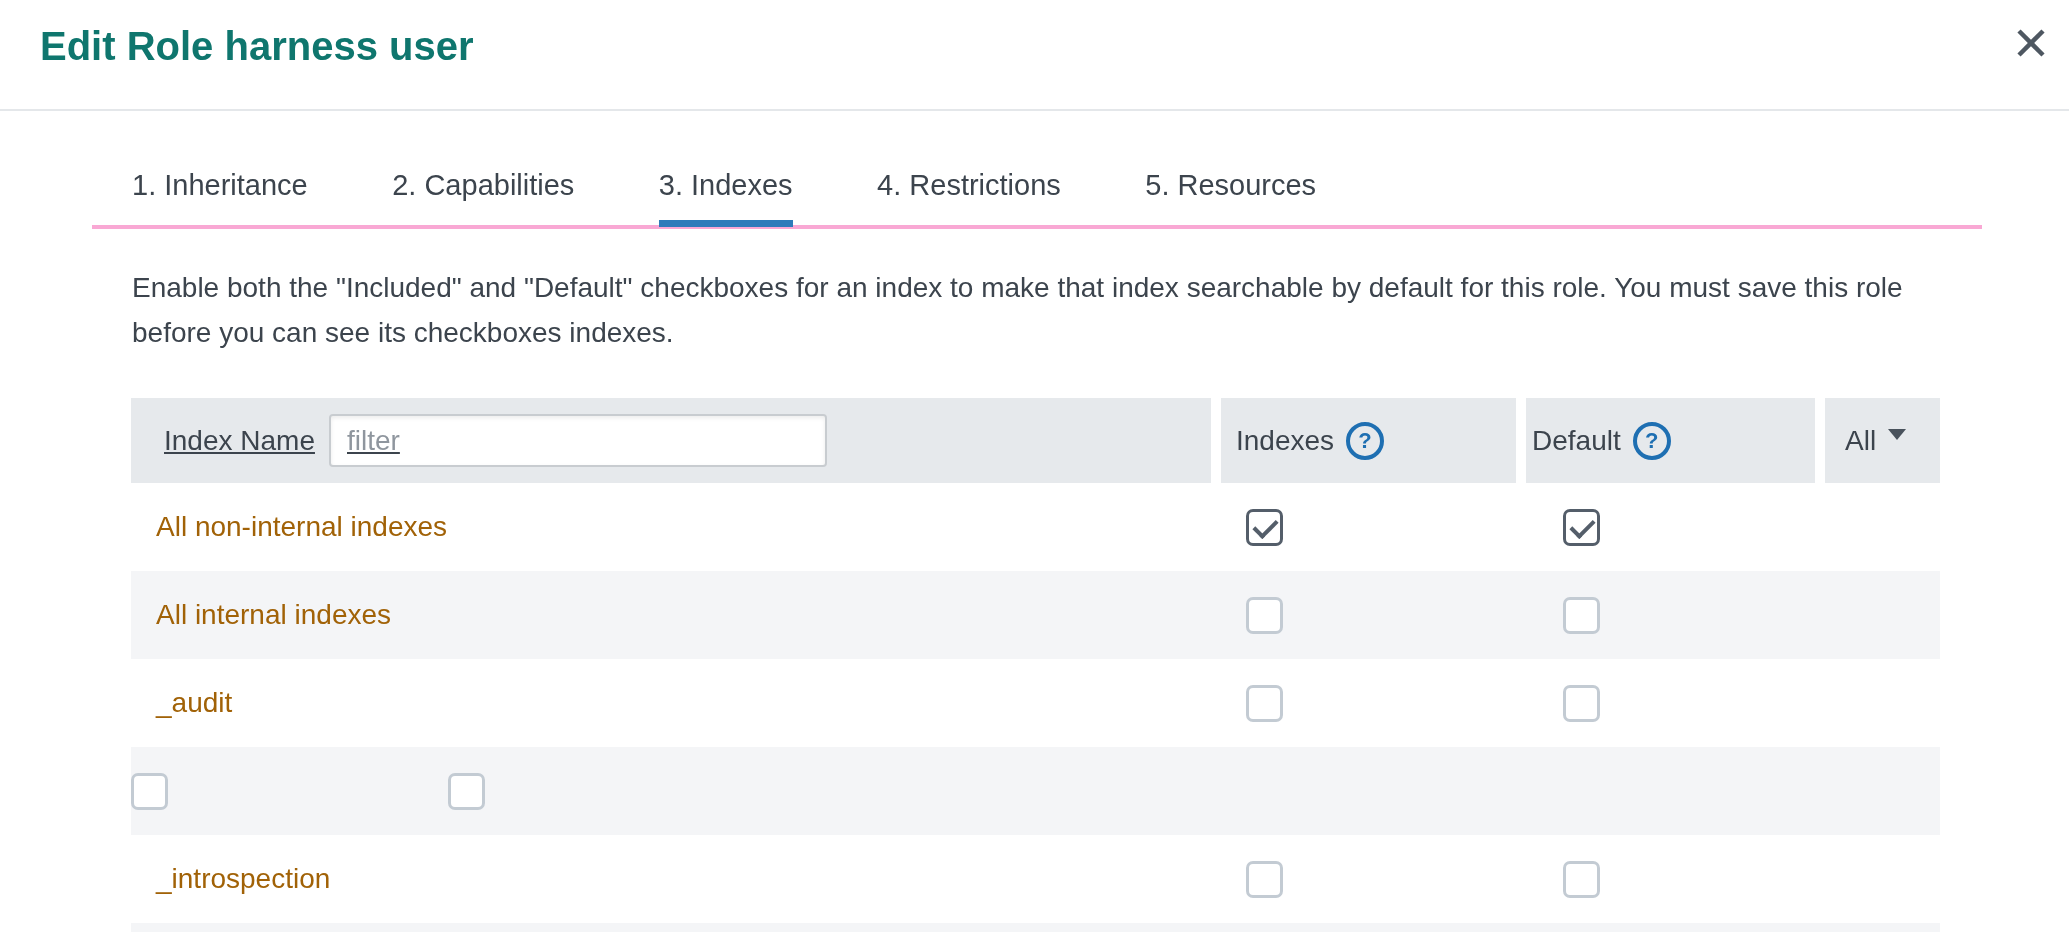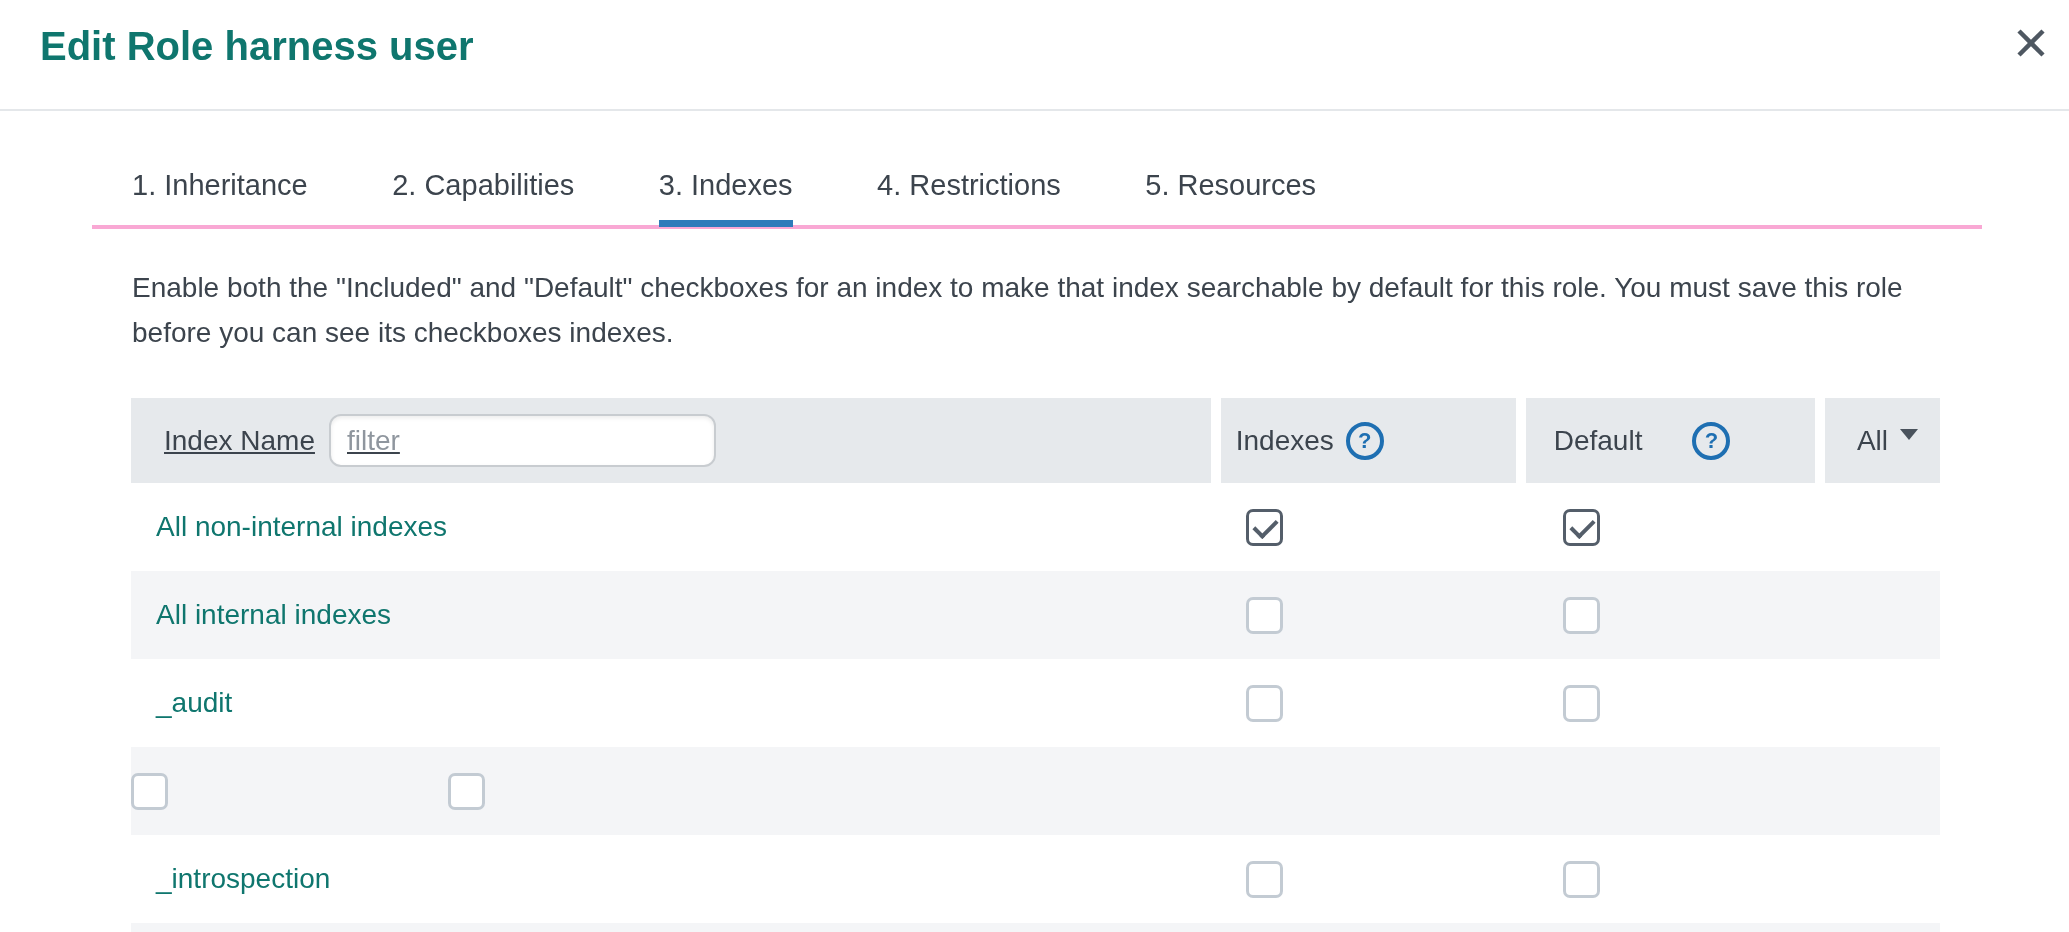--- a/index.html
+++ b/index.html
@@ -22,42 +22,42 @@
 
   
   .desc { margin:36px 0 0 132px; font-size:28px; line-height:45px; color:#3c444d; }
 
   
   .table { margin:43px 0 0 131px; width:1809px; }
   .thead { display:flex; }
   .th { background:#e6e9ec; height:85px; display:flex; align-items:center; }
   .th-name     { width:1091px; margin-right:10px; padding-left:33px;text-decoration:underline; }
   .th-included { width:298px;  margin-right:10px; padding-left:15px; }
-  .th-default  { width:292px;  margin-right:10px; padding-left:28px;gap:38px; }
-  .th-all      { width:116px;   padding-left:32px; cursor:pointer; }
+  .th-default  { width:292px;  margin-right:10px; padding-left:6px; }
+  .th-all      { width:116px;   padding-left:20px; cursor:pointer; }
   .th-label { font-size:28px; }
 
-  .filter { margin-left:14px; width:387px; height:53px; border:2px solid #c8ccd0;
-            border-radius:12px; background:#fff; padding:0 16px; font-size:28px;
+  .filter { margin-left:14px; width:498px; height:53px; border:2px solid #c8ccd0;
+            border-radius:4px; background:#fff; padding:0 16px; font-size:28px;
             color:#3c444d; box-shadow:inset 0 2px 4px rgba(0,0,0,0.08); outline:none;
             font-family:"Liberation Sans", sans-serif; }
   .filter::placeholder { color:#8f969e; }
 
   .help { display:inline-flex; align-items:center; justify-content:center;
           width:38px; height:38px; margin-left:12px; border:4px solid #1e6fb2;
           border-radius:50%; color:#1e6fb2; font-size:22px; font-weight:bold;
           cursor:pointer; flex:none; }
 
   .caret { display:inline-block; width:0; height:0; margin-left:12px; position:relative; top:-6px;
            border-left:9px solid transparent; border-right:9px solid transparent;
            border-top:11px solid #49525c; }
 
   .row { display:flex; align-items:center; height:88px; background:#ffffff; }
   .row.alt { background:#f4f5f7; }
-  .cell-name { width:1115px; padding-left:25px; font-size:28px; color:#0f766e; }
+  .cell-name { width:1115px; padding-left:25px; font-size:28px; color:#a16207; }
   .cell-cb { width:317px; }
 
   .cb { display:block; width:37px; height:37px; border-radius:7px; background:#fff;
         border:3px solid #c3cbd3; position:relative; cursor:pointer; }
   .cb[data-state="checked"] { border-color:#545e6a; }
   .cb[data-state="checked"]::after { content:""; position:absolute; left:5px; top:7px;
         width:19px; height:10px; border-left:4px solid #545e6a;
         border-bottom:4px solid #545e6a; transform:rotate(-45deg); }
 
   .row-sliver { height:9px; background:#f4f5f7; }

